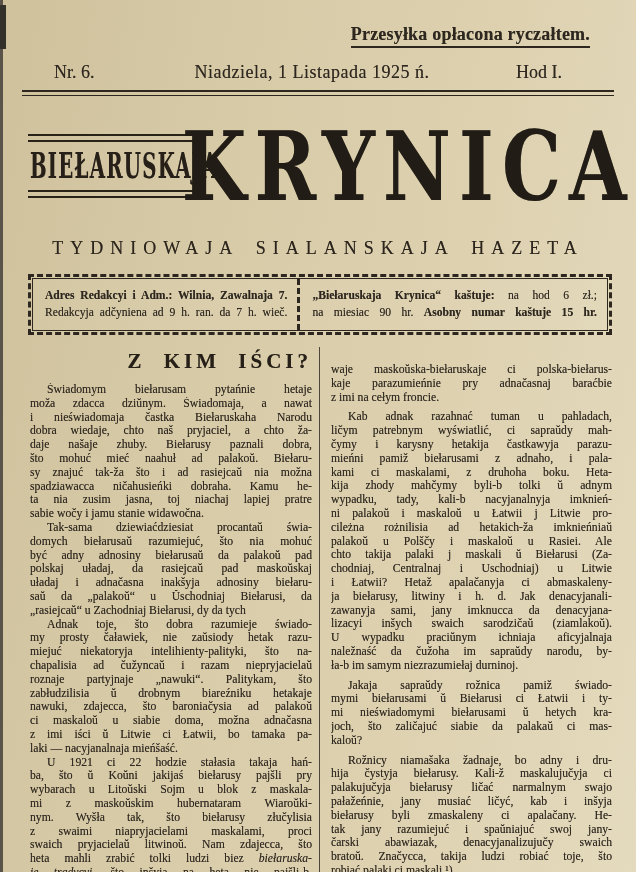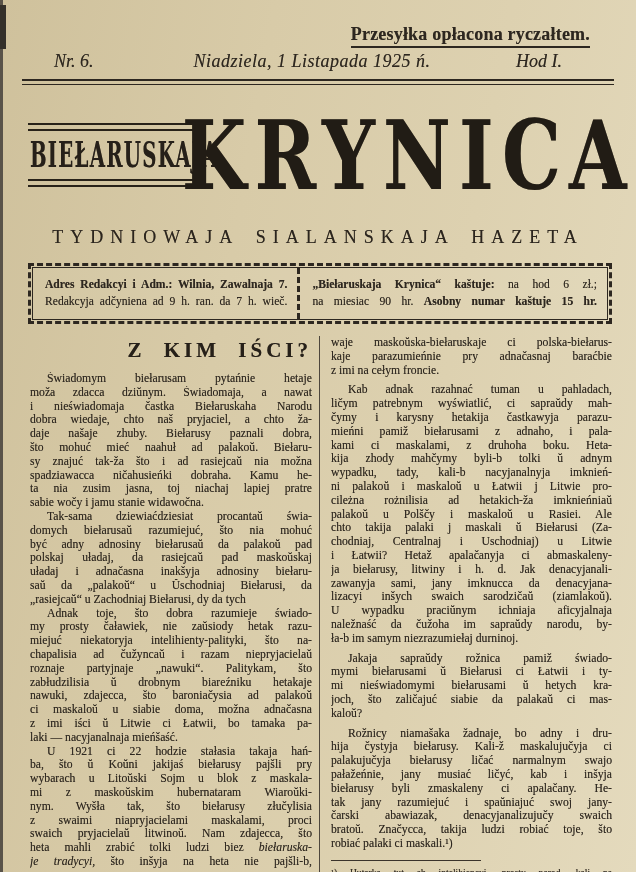--- a/index.html
+++ b/index.html
@@ -12,21 +12,21 @@
     color:#2d2720;
     overflow:hidden;
     text-shadow:0 0 .4px rgba(45,35,22,.5);
   }
   .edge-strip { position:absolute; left:0; top:0; width:3px; height:100%; background:#595349; }
   .edge-top   { position:absolute; left:0; top:5px; width:6px; height:44px; background:#34302a; }
 
   .top-notice-row { padding:24px 46px 0 0; text-align:right; }
   .top-notice { font-weight:bold; font-size:18px; border-bottom:2px solid #2d2720; padding-bottom:1px; display:inline-block; letter-spacing:.2px; }
 
-  .dateline { position:relative; margin-top:3px; height:22px; padding:0 80px 0 54px; font-size:18px;font-style:italic; }
+  .dateline { position:relative; margin-top:14px; height:22px; padding:0 80px 0 54px; font-size:18px; }
   .issue-no { position:absolute; left:54px; top:0; }
   .date-center { position:absolute; left:0; right:12px; top:0; text-align:center; letter-spacing:.5px; }
   .volume { position:absolute; right:74px; top:0; }
 
   .rule-main { margin:6px 22px 0 22px; border-top:2px solid #2d2720; border-bottom:1.6px solid #2d2720; height:3px; }
 
   .masthead { display:flex; align-items:center; margin:14px 20px 0 28px; height:112px; }
   .kicker-block { width:172px; flex:none; }
   .dbl-rule { border-top:2px solid #282219; border-bottom:2px solid #282219; height:4px; }
   .kicker { display:block; font-weight:bold; font-size:24px; letter-spacing:1.5px; white-space:nowrap;
@@ -46,21 +46,21 @@
 
   .article { display:flex; margin:12px 24px 0 30px; }
   .col-left  { width:282px; flex:none; padding-right:7px; }
   .col-right { flex:1; border-left:1px solid #4d463c; padding-left:11px; }
 
   .article-heading { text-align:right; font-weight:bold; font-size:21px; letter-spacing:4px; word-spacing:9px; margin:2px 0 9px 0; color:#262019; }
 
   .para { margin:0; }
   .line { text-align:justify; text-align-last:justify; height:13.8px; line-height:13.8px; overflow:hidden; font-size:11.7px; }
   .para .line:first-child { text-indent:17px; }
-  .para.no-indent .line:first-child { text-indent:0; }
+  .para.no-indent .line:first-child { text-indent:0;margin-top:16px; }
   .para .line:last-child { text-align-last:left; }
   .para.cont .line:last-child { text-align-last:justify; }
   .col-right .para + .para { margin-top:6px; }
 
   .footnote { margin-top:9px; }
   .footnote-rule { width:150px; border-top:1.4px solid #3a332b; margin-bottom:6px; }
   .footnote .line { font-size:9.6px; height:11.5px; line-height:11.5px; }
   .footnote .line:first-child { text-indent:14px; }
 </style>
 </head>

